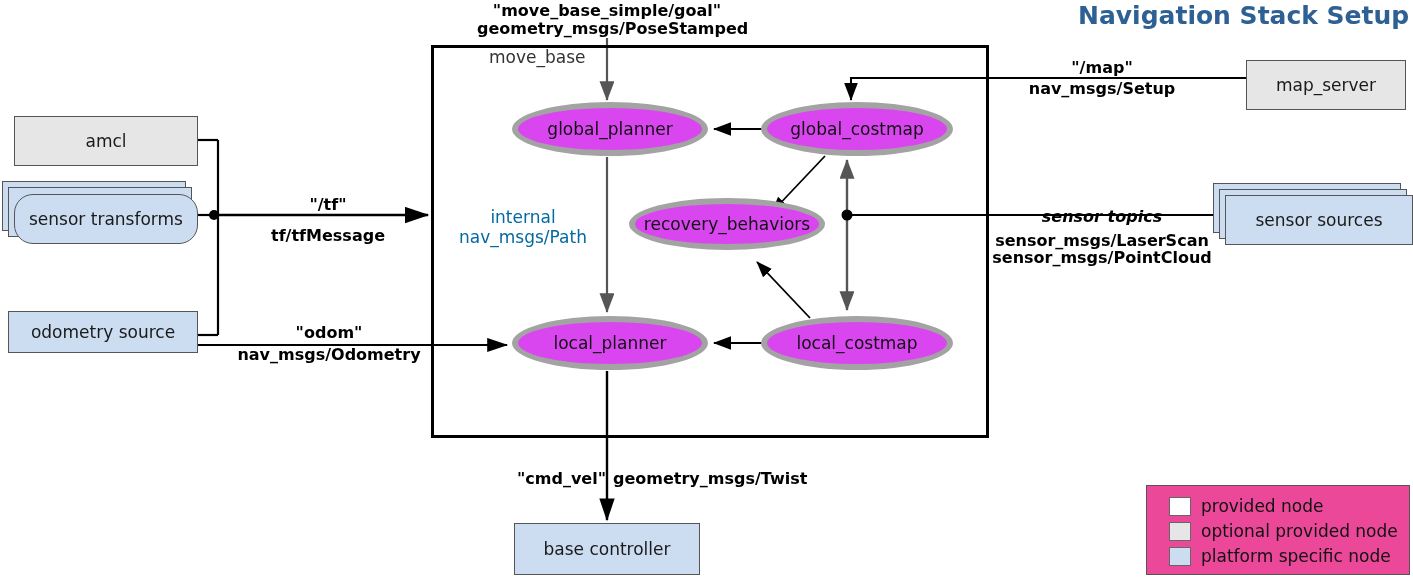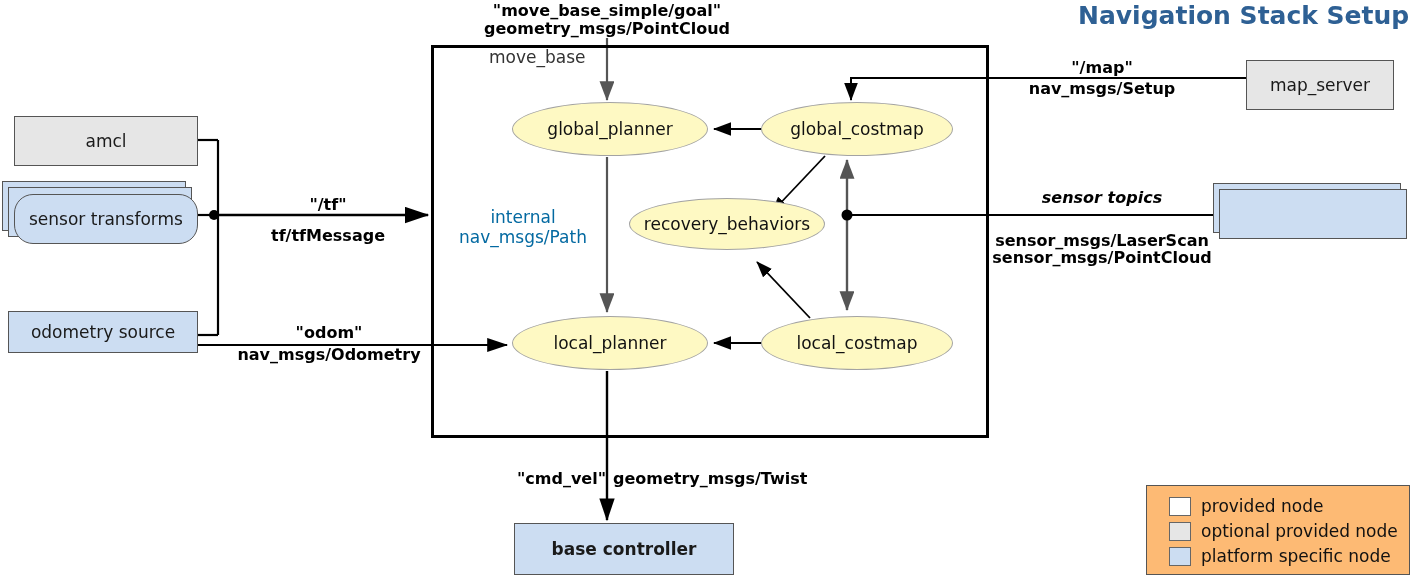--- a/index.html
+++ b/index.html
@@ -56,23 +56,23 @@
     position: absolute;
     font-family: "DejaVu Sans", sans-serif;
     font-size: 17px;
     color: #333333;
     white-space: nowrap;
     margin-left: 48px;
   }
   .ellipse {
     position: absolute;
     box-sizing: border-box;
-    border: 1px solid #a3a3a3;
+    border: 6px solid #a3a3a3;
     border-radius: 50%;
-    background: #fef9c3;
+    background: #d946ef;
     display: flex;
     align-items: center;
     justify-content: center;
     font-family: "DejaVu Sans", sans-serif;
     font-size: 17px;
     color: #111111;
     white-space: nowrap;
   }
   .lbl {
     position: absolute;
@@ -104,21 +104,21 @@
     letter-spacing: 0px;
   }
   #legend {
     position: absolute;
     left: 1146px;
     top: 485px;
     width: 264px;
     height: 90px;
     box-sizing: border-box;
     border: 1px solid #555555;
-    background: #fdba74;
+    background: #ec4899;
     padding: 8px 0 0 22px;
   }
   .legend-row {
     display: flex;
     align-items: center;
     height: 24px;
     margin-bottom: 1px;
   }
   .legend-swatch {
     width: 22px;
@@ -220,47 +220,50 @@
   <div class="stack-shadow" style="left:2px; top:181px; width:184px; height:50px;"></div>
   <div class="stack-shadow" style="left:8px; top:187px; width:184px; height:50px;"></div>
   <div class="node blue" style="left:14px; top:194px; width:184px; height:50px;border-radius:19px;">
     <span>sensor transforms</span>
   </div>
 
   <div class="node blue" style="left:8px; top:311px; width:190px; height:42px;">
     <span>odometry source</span>
   </div>
 
-  <div class="node gray" style="left:1246px; top:60px; width:148px; height:50px;">
+  <div class="node gray" style="left:1246px; top:60px; width:160px; height:50px;">
     <span>map_server</span>
   </div>
 
   <div class="stack-shadow" style="left:1213px; top:183px; width:188px; height:50px;"></div>
   <div class="stack-shadow" style="left:1219px; top:189px; width:188px; height:50px;"></div>
-
-  <div class="node blue" style="left:514px; top:523px; width:220px; height:52px;font-weight:bold;">
+  <div class="node blue" style="left:1225px; top:195px; width:188px; height:50px;">
+    <span>sensor sources</span>
+  </div>
+
+  <div class="node blue" style="left:514px; top:523px; width:186px; height:52px;">
     <span>base controller</span>
   </div>
 
   <div class="lbl" style="left:477px; top:2px; width:260px;">"move_base_simple/goal"</div>
-  <div class="lbl" style="left:477px; top:20px; width:260px;">geometry_msgs/PointCloud</div>
+  <div class="lbl" style="left:477px; top:20px; width:260px;">geometry_msgs/PoseStamped</div>
 
   <div class="lbl" style="left:1013px; top:59px; width:178px;">"/map"</div>
   <div class="lbl" style="left:1013px; top:80px; width:178px;">nav_msgs/Setup</div>
 
   <div class="lbl" style="left:258px; top:196px; width:140px;">"/tf"</div>
   <div class="lbl" style="left:258px; top:227px; width:140px;">tf/tfMessage</div>
 
   <div class="lbl" style="left:234px; top:324px; width:190px;">"odom"</div>
   <div class="lbl" style="left:234px; top:346px; width:190px;">nav_msgs/Odometry</div>
 
   <div class="lbl plain" style="left:453px; top:208px; width:140px;">internal</div>
   <div class="lbl plain" style="left:453px; top:228px; width:140px;">nav_msgs/Path</div>
 
-  <div class="lbl ital" style="left:991px; top:189px; width:222px;">sensor topics</div>
+  <div class="lbl ital" style="left:991px; top:208px; width:222px;">sensor topics</div>
   <div class="lbl" style="left:991px; top:232px; width:222px;">sensor_msgs/LaserScan</div>
   <div class="lbl" style="left:991px; top:249px; width:222px;">sensor_msgs/PointCloud</div>
 
   <div class="lbl" style="left:506px; top:470px; width:100px; text-align:right;">"cmd_vel"</div>
   <div class="lbl" style="left:613px; top:470px; width:210px; text-align:left;">geometry_msgs/Twist</div>
 
   <div id="legend">
     <div class="legend-row">
       <span class="legend-swatch" style="background:#ffffff;"></span>
       <span class="legend-text">provided node</span>

